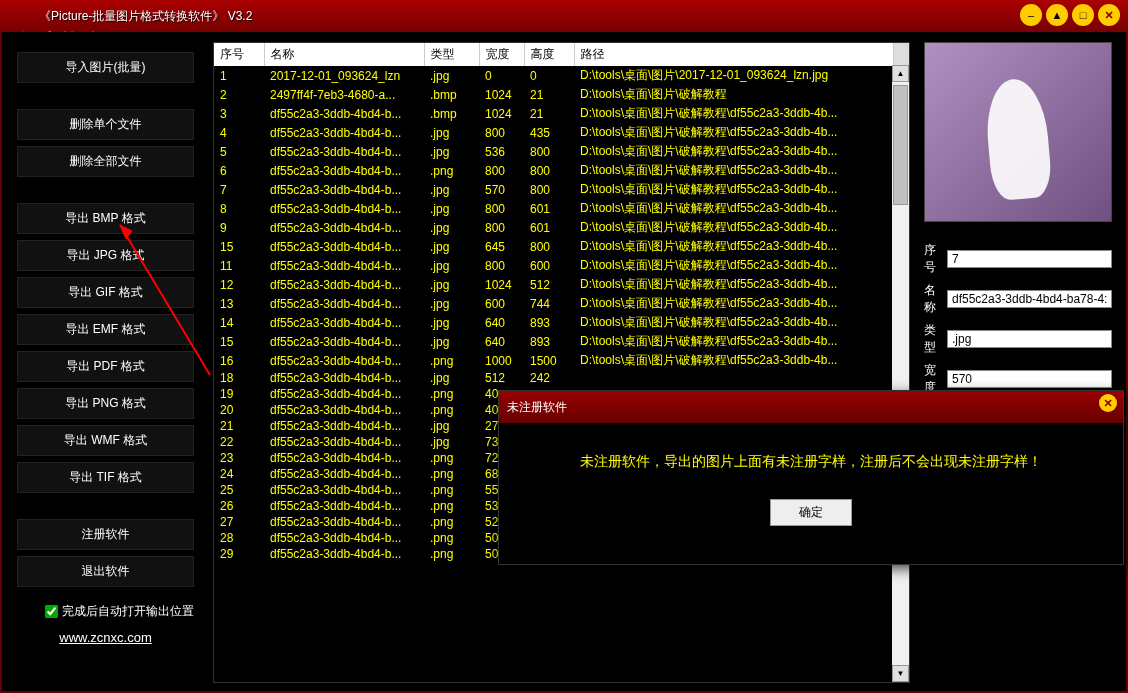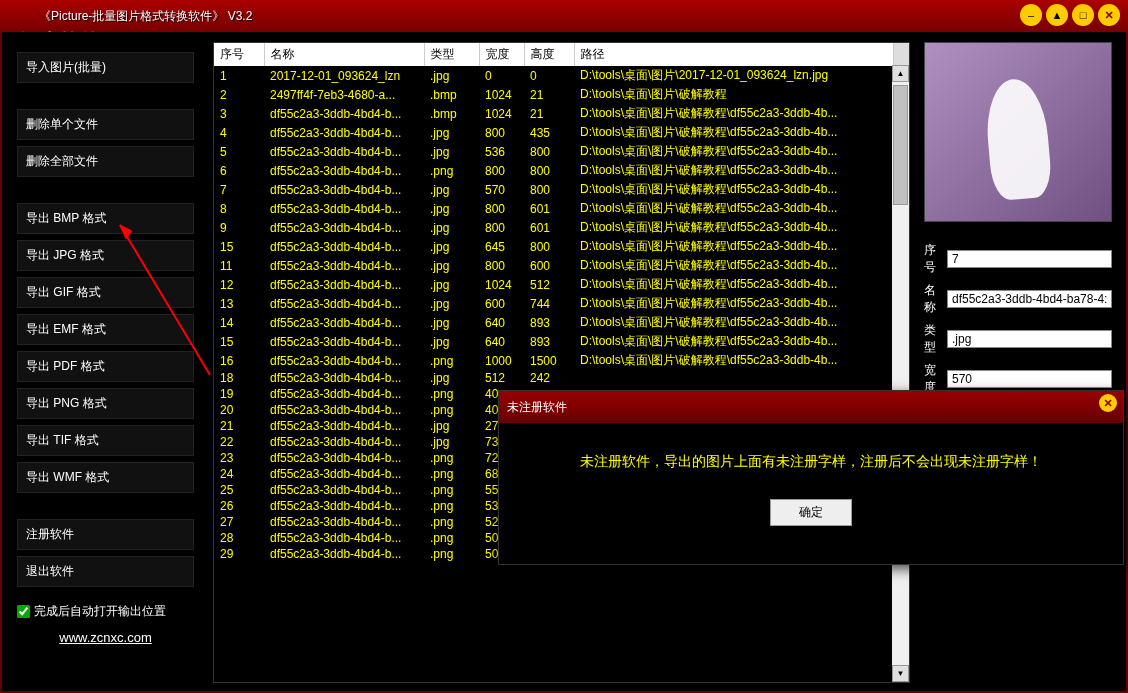--- a/index.html
+++ b/index.html
@@ -12,23 +12,23 @@
 .title-bar .win-buttons { position: absolute; right: 8px; top: 4px; display: flex; gap: 4px; }
 .title-bar .win-btn { width: 22px; height: 22px; border-radius: 50%; display: flex; align-items: center; justify-content: center; font-size: 11px; cursor: pointer; color: #000; }
 .win-btn.min { background: #ffcc00; }
 .win-btn.up { background: #ffcc00; }
 .win-btn.sq { background: #ffcc00; }
 .win-btn.close { background: #ffcc00; color: #800; font-weight: bold; }
 
 .main-body { display: flex; position: absolute; top: 32px; bottom: 0; left: 0; right: 0; background: #000; border: 2px solid #600; border-top: none; }
 
 .sidebar { width: 207px; background: #000; padding: 20px 15px; display: flex; flex-direction: column; gap: 6px; }
-.side-btn { background: #111; color: #fff; border: 1px solid #222; padding: 6px 8px; font-size: 12px; text-align: left; cursor: pointer; }
+.side-btn { background: #111; color: #fff; border: 1px solid #222; padding: 6px 8px; font-size: 12px; text-align: center; cursor: pointer; }
 .side-gap { height: 14px; }
-.checkbox-row { color: #fff; font-size: 12px; display: flex; align-items: center; gap: 4px; margin-top: 10px; }
+.checkbox-row { color: #fff; font-size: 12px; display: flex; align-items: center; gap: 4px; margin-top: 10px; justify-content: flex-end; }
 .checkbox-row input { accent-color: #0a0; }
 .site-link { color: #fff; font-size: 13px; text-decoration: underline; text-align: center; margin-top: 4px; }
 
 .center { flex: 1; padding: 10px 8px 8px 4px; display: flex; flex-direction: column; }
 .table-wrap { flex: 1; overflow-y: auto; background: #000; border: 1px solid #333; }
 table { width: 100%; border-collapse: collapse; font-size: 12px; color: #ff0; table-layout: fixed; }
 th { background: #fff; color: #000; text-align: left; padding: 3px 6px; border-right: 1px solid #ccc; font-weight: normal; font-size: 12px; position: sticky; top: 0; }
 th:last-child { border-right: none; }
 td { padding: 1px 6px; white-space: nowrap; overflow: hidden; text-overflow: ellipsis; }
 .col-idx { width: 50px; }
@@ -82,22 +82,22 @@
     <div class="side-gap"></div>
     <div class="side-btn">删除单个文件</div>
     <div class="side-btn">删除全部文件</div>
     <div class="side-gap"></div>
     <div class="side-btn">导出 BMP 格式</div>
     <div class="side-btn">导出 JPG 格式</div>
     <div class="side-btn">导出 GIF 格式</div>
     <div class="side-btn">导出 EMF 格式</div>
     <div class="side-btn">导出 PDF 格式</div>
     <div class="side-btn">导出 PNG 格式</div>
+    <div class="side-btn">导出 WMF 格式</div>
     <div class="side-btn">导出 TIF 格式</div>
-    <div class="side-btn">导出 WMF 格式</div>
     <div class="side-gap"></div>
     <div class="side-btn">注册软件</div>
     <div class="side-btn">退出软件</div>
     <div class="checkbox-row">
       <input type="checkbox" checked="" style="">
       <span>完成后自动打开输出位置</span>
     </div>
     <div class="site-link">www.zcnxc.com</div>
   </div>
 

